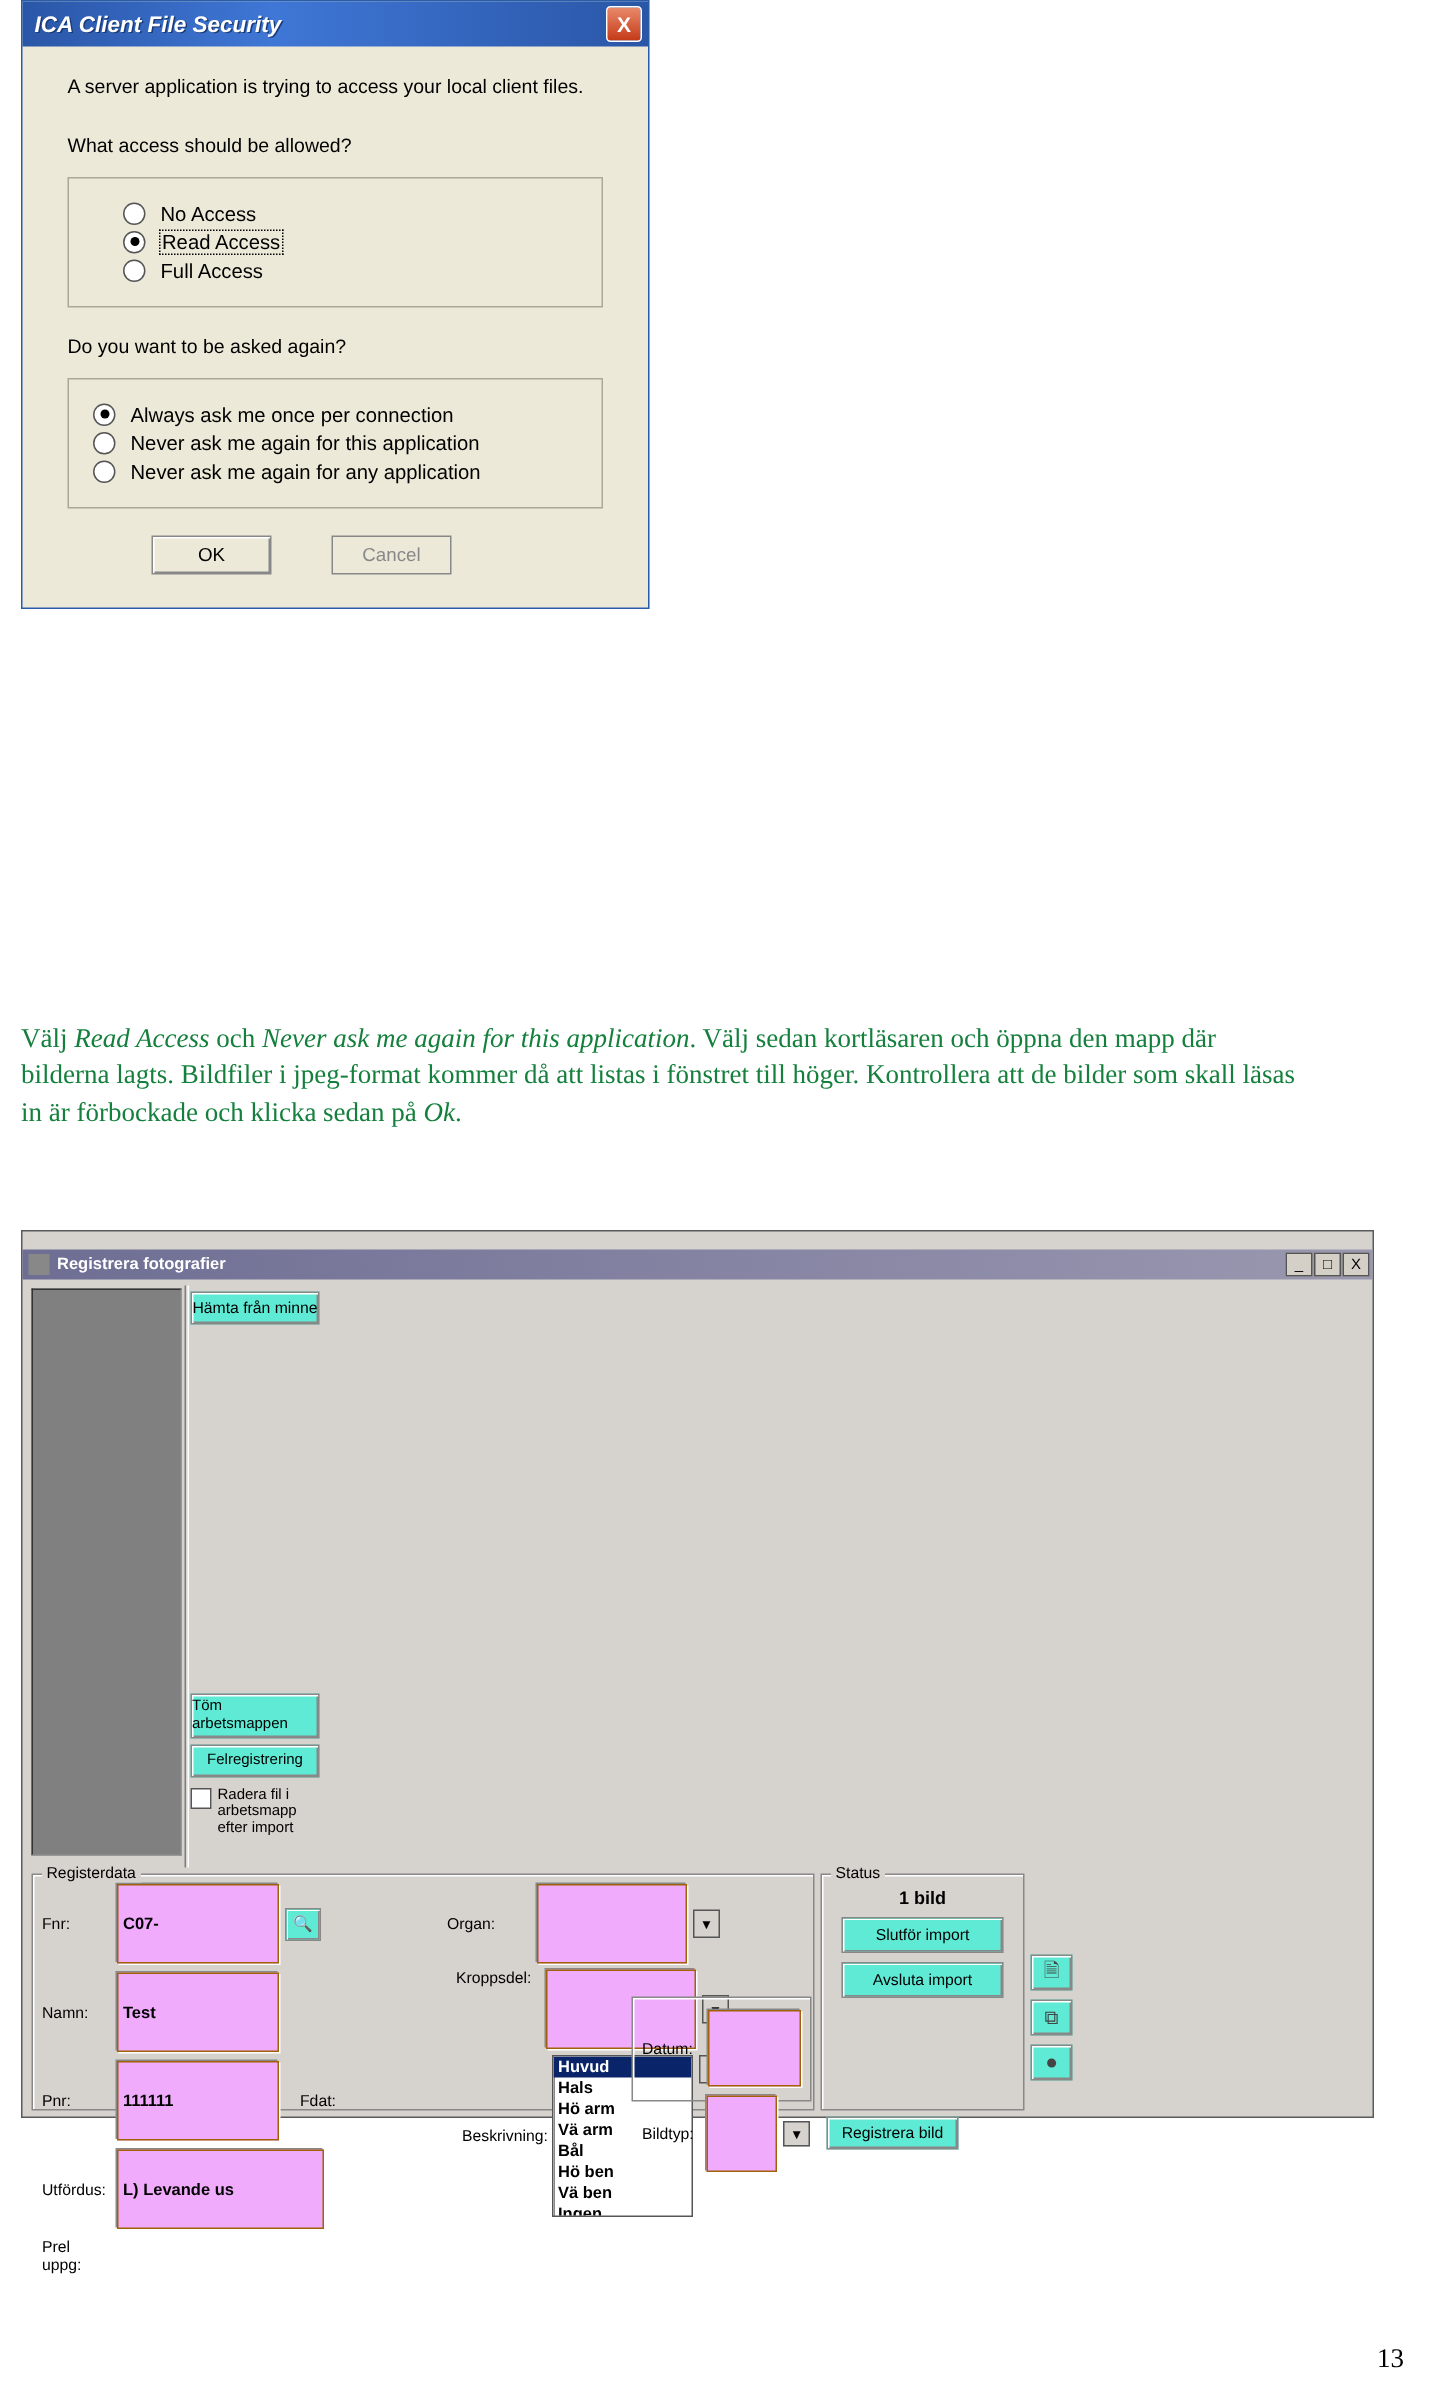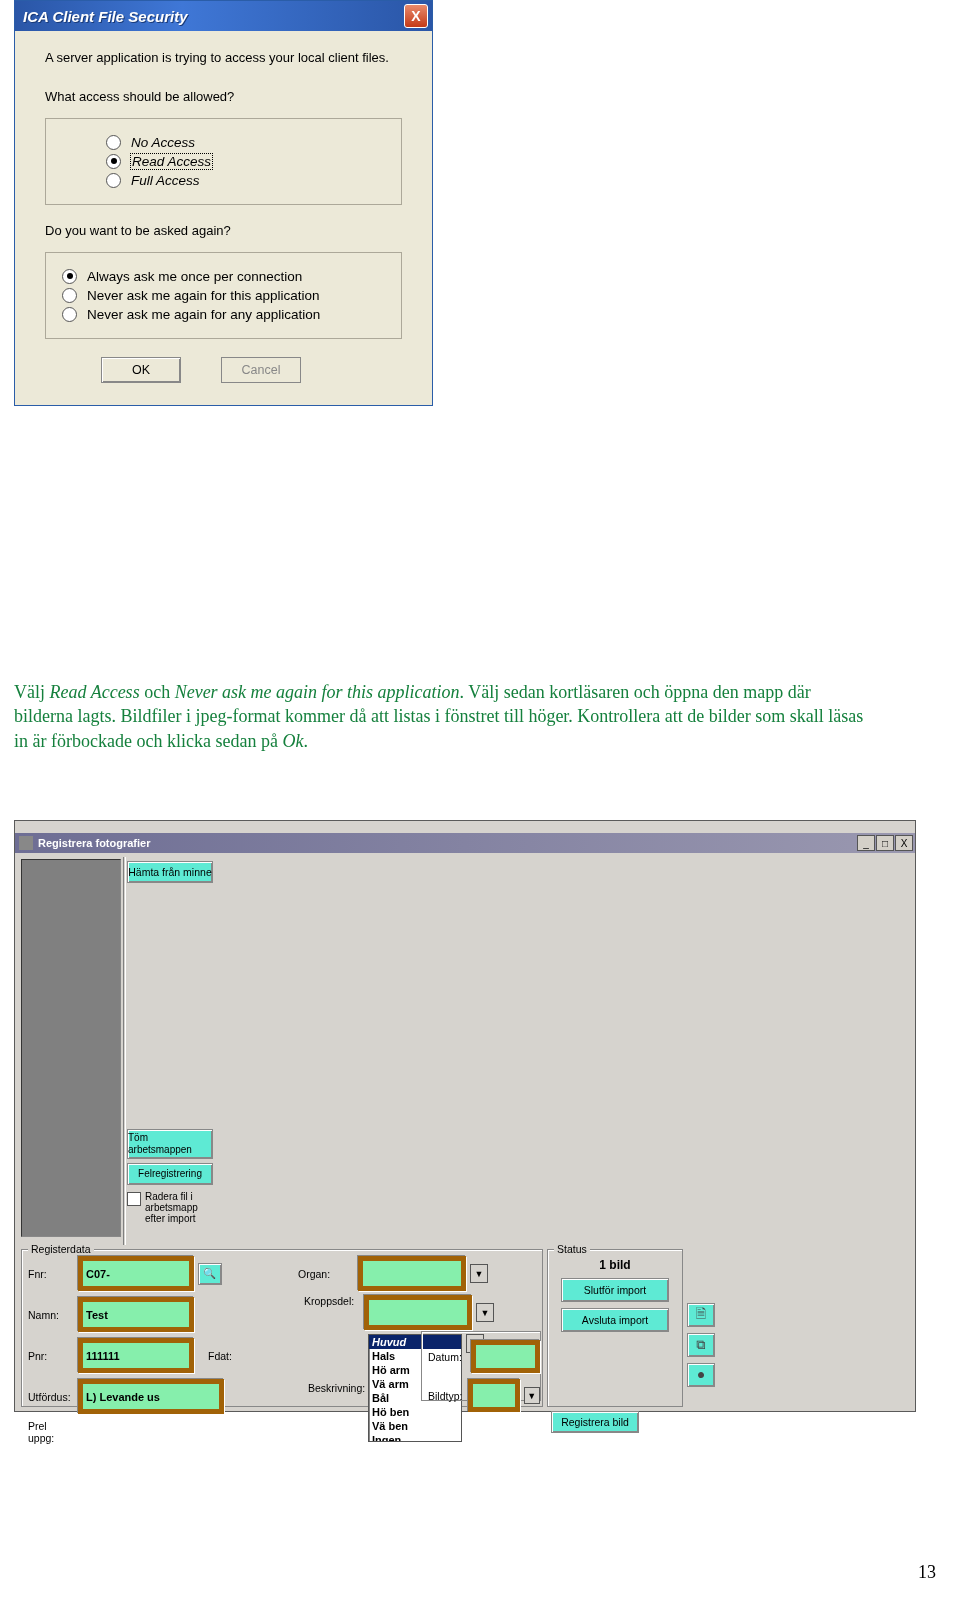--- a/index.html
+++ b/index.html
@@ -66,22 +66,21 @@
     margin: 0 0 14px 0;
   }
   .ica-group {
     border: 1px solid #aca899;
     background: #ece9d8;
     padding: 12px 16px 12px 16px;
     margin-bottom: 18px;
     text-align: left;
   }
   .ica-group.g1 {
-    padding-left: 60px;
-    font-style: italic;
+    padding-left: 36px;
   }
   .ica-radio {
     display: flex;
     align-items: center;
     gap: 10px;
     margin: 4px 0;
     font-size: 13.5px;
   }
   .ica-radio .circle {
     width: 13px;
@@ -266,25 +265,25 @@
   }
   .frow {
     display: flex;
     align-items: center;
     margin: 6px 0 0 6px;
     gap: 4px;
     font-size: 10.5px;
   }
   .flabel { width: 46px; }
   .tinput {
-    background: #86efac;
-    border: 5px solid #a16207;
+    background: #f0abfc;
+    border: 1px solid #a16207;
     box-shadow: 1px 1px 0 #fff, -1px -1px 0 #888;
     height: 17px;
-    padding: 4px 3px;
+    padding: 17px 3px;
     font-size: 11px;
     font-weight: bold;
     display: flex;
     align-items: center;
   }
   .tinput.small { width: 100px; }
   .icon-sq { width: 22px; height: 20px; }
   .fset-reg .col2 {
     position: absolute;
     left: 276px;
@@ -303,21 +302,21 @@
   .listbox {
     width: 92px;
     height: 106px;
     background: #fff;
     border: 1px solid #555;
     box-shadow: inset 1px 1px 0 #888;
     font-size: 11px;
     overflow: hidden;
   }
   .listbox .li { padding: 1px 3px; white-space: nowrap; }
-  .listbox .sel { background: #0a246a; color: #fff; font-style: italic; }
+  .listbox .sel { background: #0a246a; color: #fff; }
   .listbox .bold { font-weight: bold; }
 
   .fset-date {
     left: 406px;
     top: 478px;
     width: 118px;
     height: 68px;
     border: 1px solid #888;
   }
 

